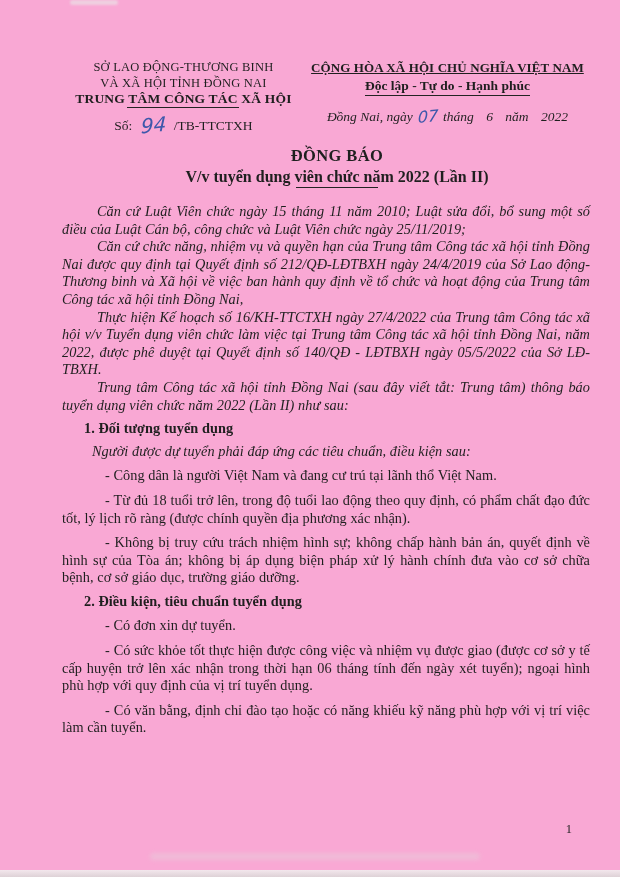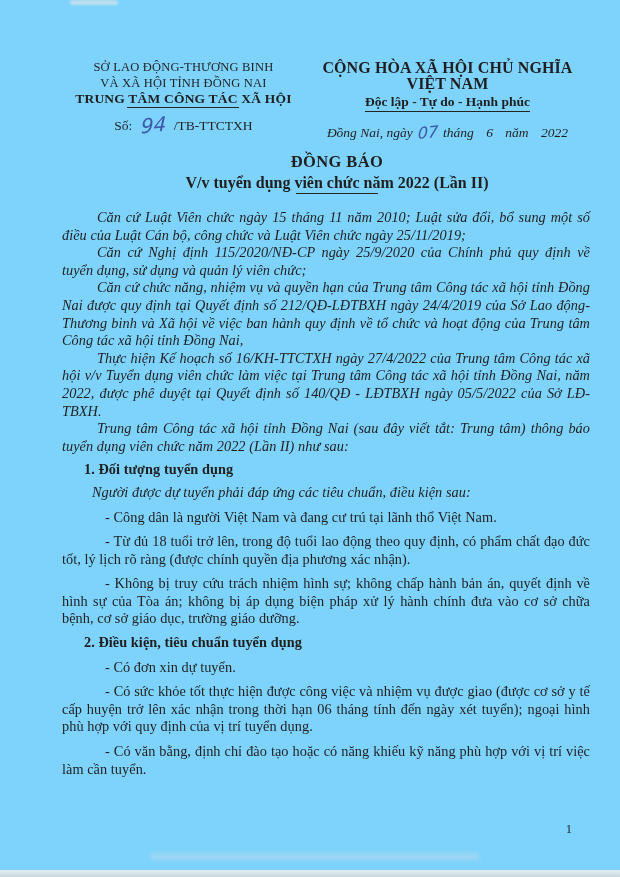--- a/index.html
+++ b/index.html
@@ -1,34 +1,34 @@
 <!DOCTYPE html>
 <html lang="vi"><head>
 <meta charset="utf-8">
 <style>
   html,body{margin:0;padding:0;background:#ffffff;}
   .page{
     position:relative;
     width:620px;height:877px;
-    background:#7dd3fc;
+    background:#f9a8d4;
     overflow:hidden;
     color:#1f1f1f;
     font-family:"Liberation Serif","DejaVu Serif",serif;
     box-sizing:border-box;
     padding:60px 30px 0 62px;
   }
   
   .header{display:flex;width:100%;}
   .header-left{width:46%;text-align:center;}
   .header-right{width:54%;text-align:center;}
   .h-line{font-size:12.5px;line-height:15.5px;letter-spacing:.2px;}
   .h-org{font-size:13.5px;line-height:16px;font-weight:bold;letter-spacing:.2px;}
   .rule-left{width:112px;border-bottom:1.5px solid #232323;margin:0 auto;}
   .so-line{font-size:13.5px;margin-top:3px;white-space:nowrap;}
-  .h-nation{font-size:16px;line-height:16px;font-weight:bold;letter-spacing:.1px;}
+  .h-nation{font-size:13px;line-height:16px;font-weight:bold;letter-spacing:.1px;text-decoration:underline;}
   .h-motto{font-size:13.5px;line-height:16px;font-weight:bold;display:inline-block;
            border-bottom:1.5px solid #232323;padding-bottom:1px;}
   .date-line{font-size:13.5px;font-style:italic;margin-top:10px;white-space:nowrap;}
   .date-tail{word-spacing:9px;}
   .hand{color:#3d58ab;font-family:"DejaVu Sans",sans-serif;font-style:italic;
         display:inline-block;transform:rotate(-6deg) skewX(-8deg);}
   .hand-so{font-size:20px;margin:0 7px 0 9px;position:relative;top:2px;}
   .hand-day{font-size:16px;margin:0 5px;position:relative;top:1px;}
   
   .title-block{text-align:center;margin:11px 0 0 22px;}
@@ -75,21 +75,20 @@
   </div>
 
   <div class="title-block">
     <div class="title-main">ĐỒNG BÁO</div>
     <div class="title-sub">V/v tuyển dụng viên chức năm 2022 (Lần II)</div>
     <div class="rule-title"></div>
   </div>
 
   <div class="body-text">
     <p class="para">Căn cứ Luật Viên chức ngày 15 tháng 11 năm 2010; Luật sửa đổi, bổ sung một số điều của Luật Cán bộ, công chức và Luật Viên chức ngày 25/11/2019;</p>
-    <p class="para">Căn cứ Nghị định 115/2020/NĐ-CP ngày 25/9/2020 của Chính phủ quy định về tuyển dụng, sử dụng và quản lý viên chức;</p>
     <p class="para">Căn cứ chức năng, nhiệm vụ và quyền hạn của Trung tâm Công tác xã hội tỉnh Đồng Nai được quy định tại Quyết định số 212/QĐ-LĐTBXH ngày 24/4/2019 của Sở Lao động-Thương binh và Xã hội về việc ban hành quy định về tổ chức và hoạt động của Trung tâm Công tác xã hội tỉnh Đồng Nai,</p>
     <p class="para">Thực hiện Kế hoạch số 16/KH-TTCTXH ngày 27/4/2022 của Trung tâm Công tác xã hội v/v Tuyển dụng viên chức làm việc tại Trung tâm Công tác xã hội tỉnh Đồng Nai, năm 2022, được phê duyệt tại Quyết định số 140/QĐ - LĐTBXH ngày 05/5/2022 của Sở LĐ-TBXH.</p>
     <p class="para">Trung tâm Công tác xã hội tỉnh Đồng Nai (sau đây viết tắt: Trung tâm) thông báo tuyển dụng viên chức năm 2022 (Lần II) như sau:</p>
     <p class="heading">1. Đối tượng tuyển dụng</p>
     <p class="para intro">Người được dự tuyển phải đáp ứng các tiêu chuẩn, điều kiện sau:</p>
     <p class="bullet">- Công dân là người Việt Nam và đang cư trú tại lãnh thổ Việt Nam.</p>
     <p class="bullet">- Từ đủ 18 tuổi trở lên, trong độ tuổi lao động theo quy định, có phẩm chất đạo đức tốt, lý lịch rõ ràng (được chính quyền địa phương xác nhận).</p>
     <p class="bullet">- Không bị truy cứu trách nhiệm hình sự; không chấp hành bản án, quyết định về hình sự của Tòa án; không bị áp dụng biện pháp xử lý hành chính đưa vào cơ sở chữa bệnh, cơ sở giáo dục, trường giáo dưỡng.</p>
     <p class="heading">2. Điều kiện, tiêu chuẩn tuyển dụng</p>
     <p class="bullet">- Có đơn xin dự tuyển.</p>

